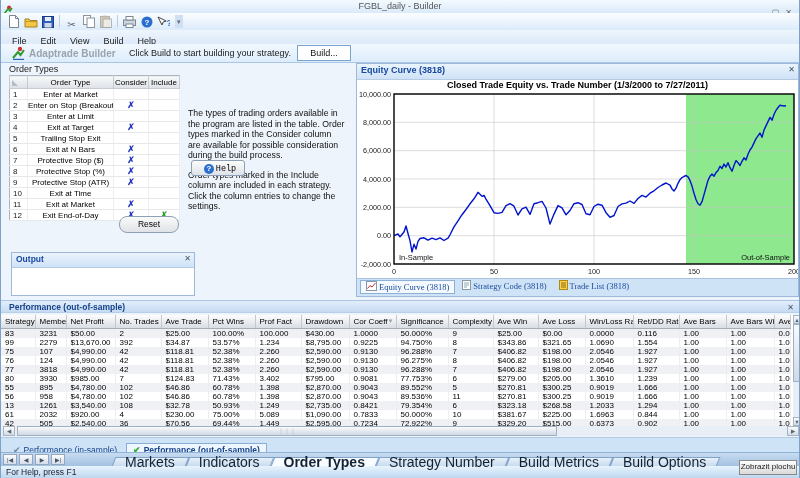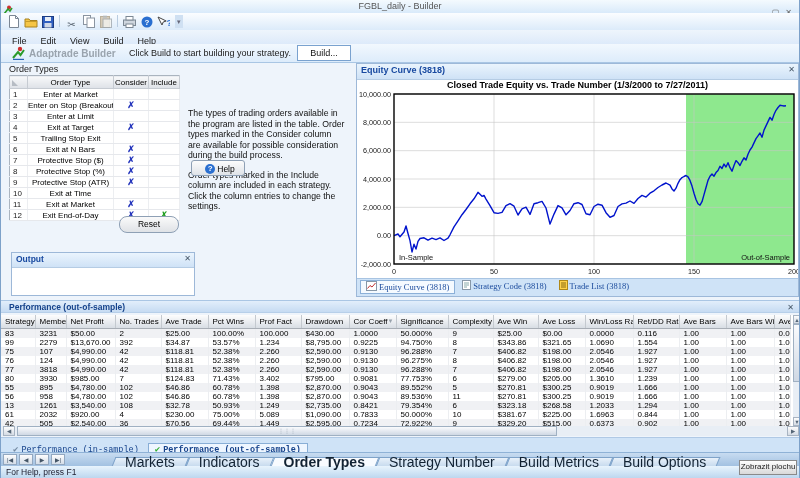--- a/index.html
+++ b/index.html
@@ -45,21 +45,21 @@
   .xmark.inc{color:#22a022;}
   .cornertri{position:absolute;left:2px;bottom:2px;width:0;height:0;
     border-left:6px solid #b6bcc4;border-top:6px solid transparent;}
   #resetbtn{position:absolute;left:118px;top:216px;width:58px;height:15px;
     background:linear-gradient(#fafafa,#dfe2e6);border:1px solid #8ea0b5;border-radius:8px;
     font-size:8.5px;text-align:center;line-height:14px;}
   
   #desc{position:absolute;left:187px;top:72px;width:158px;font-size:8.7px;line-height:10.5px;color:#111;margin-top:36px;}
   #desc p{margin:0 0 9px 0;}
   #helpbtn{position:absolute;left:190px;top:160px;width:54px;height:16px;
-    background:linear-gradient(#fcfcfc,#dfe3e8);border:1px solid #8ea0b5;border-radius:3px;font-size:8.5px;}
+    background:linear-gradient(#fcfcfc,#dfe3e8);border:1px solid #8ea0b5;border-radius:3px;font-size:8.5px;font-family:Liberation Mono, monospace;}
   #helpbtn .hq{display:inline-block;width:10px;height:10px;border-radius:50%;background:#2a6fd0;color:#fff;
     font-size:8px;line-height:10px;text-align:center;font-weight:bold;margin:2px 2px 0 4px;vertical-align:top;}
   #helpbtn .ht{display:inline-block;margin-top:2px;vertical-align:top;}
   
   #outpanel{position:absolute;left:10px;top:252px;width:182px;height:42px;border:1px solid #9db8d8;background:#fff;}
   .phead{height:13px;background:linear-gradient(#eaf4fd,#cfe2f6);border-bottom:1px solid #b5cce4;
     font-size:8.5px;font-weight:bold;color:#1849a0;padding:1px 0 0 4px;position:relative;}
   .pclose{position:absolute;right:3px;top:1px;font-size:8px;color:#456;font-weight:normal;}
   
   #eqpanel{position:absolute;left:355px;top:63px;width:443px;height:234px;border:1px solid #9db8d8;
@@ -88,21 +88,21 @@
   #perftable tr.odd td{background:#f0f1f4;}
   .sorticon{position:absolute;right:2px;top:3px;font-size:6px;color:#98a2ac;}
   
   .sbar{position:absolute;background:#e8eef5;}
   .sbtn{position:absolute;background:linear-gradient(#fdfdfd,#d4dbe4);border:1px solid #a8b4c2;
     font-size:5.5px;color:#567;text-align:center;line-height:8px;box-sizing:border-box;}
   .sthumb{position:absolute;background:linear-gradient(#fafbfd,#cfd8e4);border:1px solid #9fb0c2;
     box-sizing:border-box;text-align:center;font-size:6px;color:#8a98a8;line-height:8px;}
   
   #perftabs{position:absolute;left:0;top:437px;right:0;height:15px;background:#cfe3f7;
-    border-top:1px solid #b0c9e5;padding:1px 16px 0 6px;box-sizing:border-box;font-family:Liberation Mono, monospace;}
+    border-top:1px solid #b0c9e5;padding:1px 16px 0 6px;box-sizing:border-box;}
   .ptab{display:inline-block;height:12px;line-height:12px;font-size:8.5px;color:#15428b;padding:0 6px;margin-right:3px;}
   .ptab.sel{background:#eef6ff;border:1px solid #88aed6;font-weight:bold;}
   .ptab .chk{font-size:9px;margin-right:3px;}
   
   #navbar{position:absolute;left:0;top:452px;right:0;height:14px;
     background:linear-gradient(#c8dcf1,#9fbfe0);border-top:1px solid #8fb2d6;}
   .navbtn{display:inline-block;width:14px;height:11px;margin:1px 0 0 2px;
     background:linear-gradient(#fdfdfd,#d4dde8);border:1px solid #93a8c0;font-size:6px;color:#456;
     text-align:center;line-height:10px;vertical-align:top;box-sizing:border-box;}
   #navtabs{position:absolute;left:108px;top:0;height:14px;}

